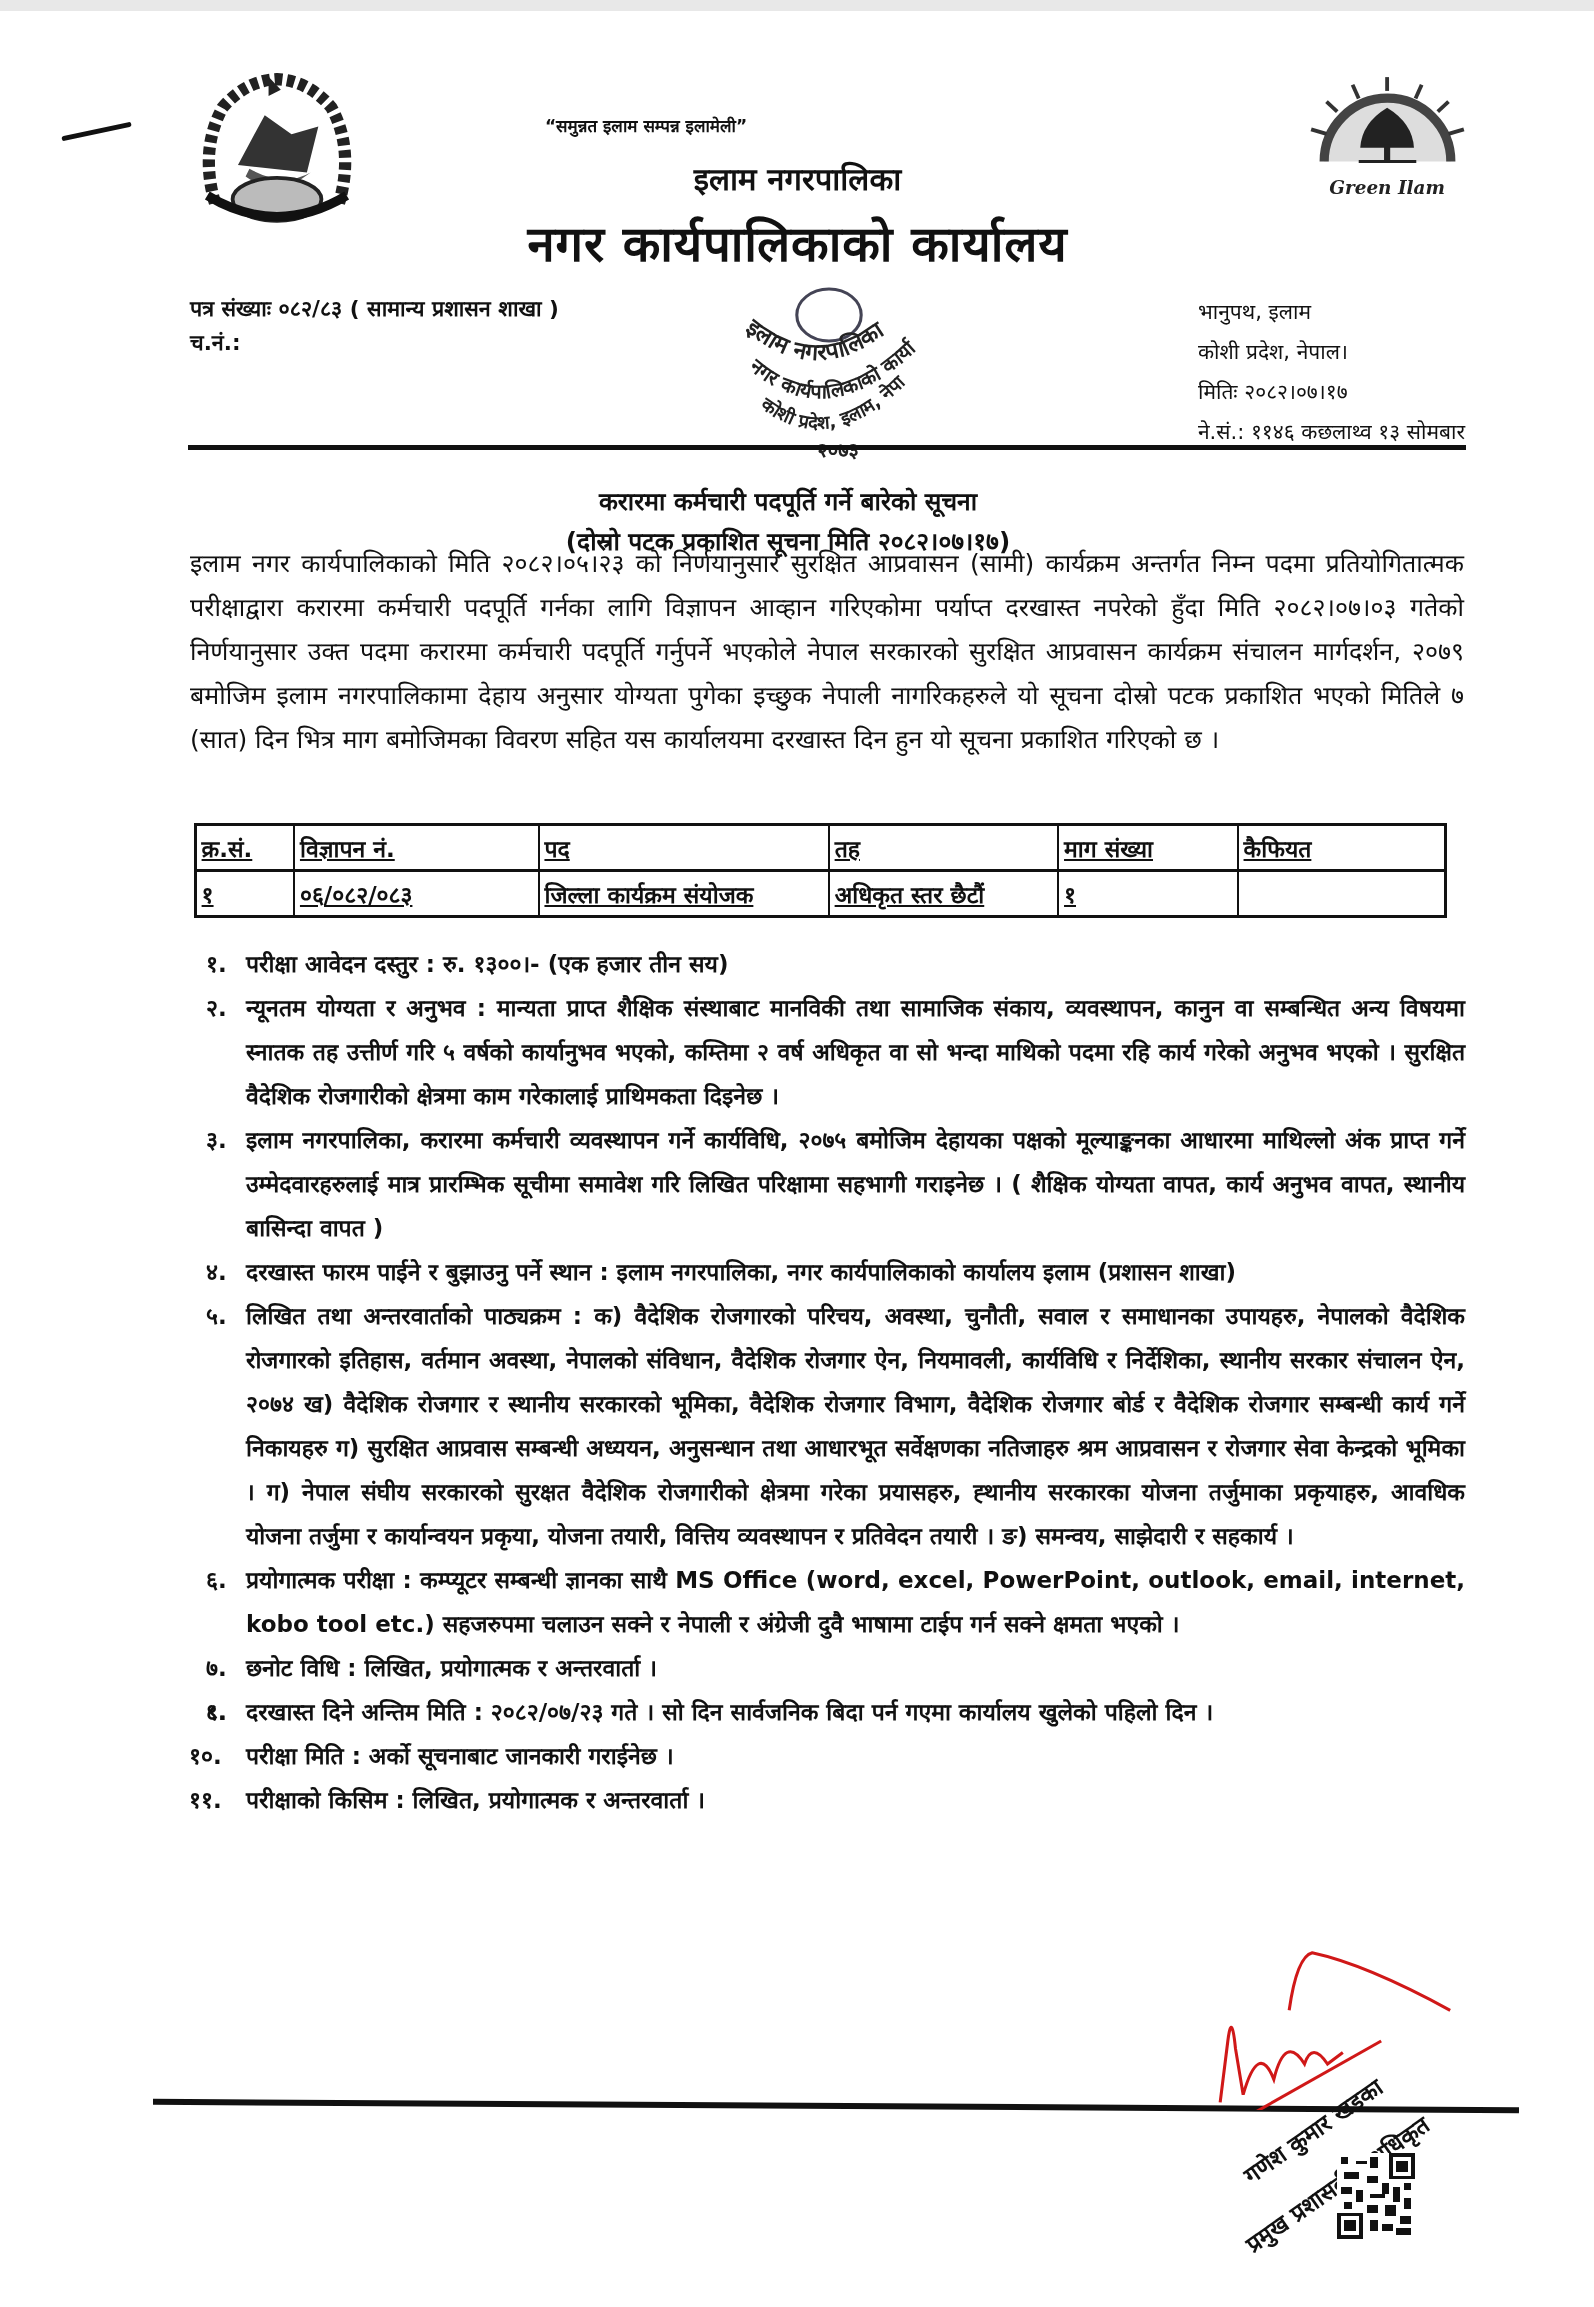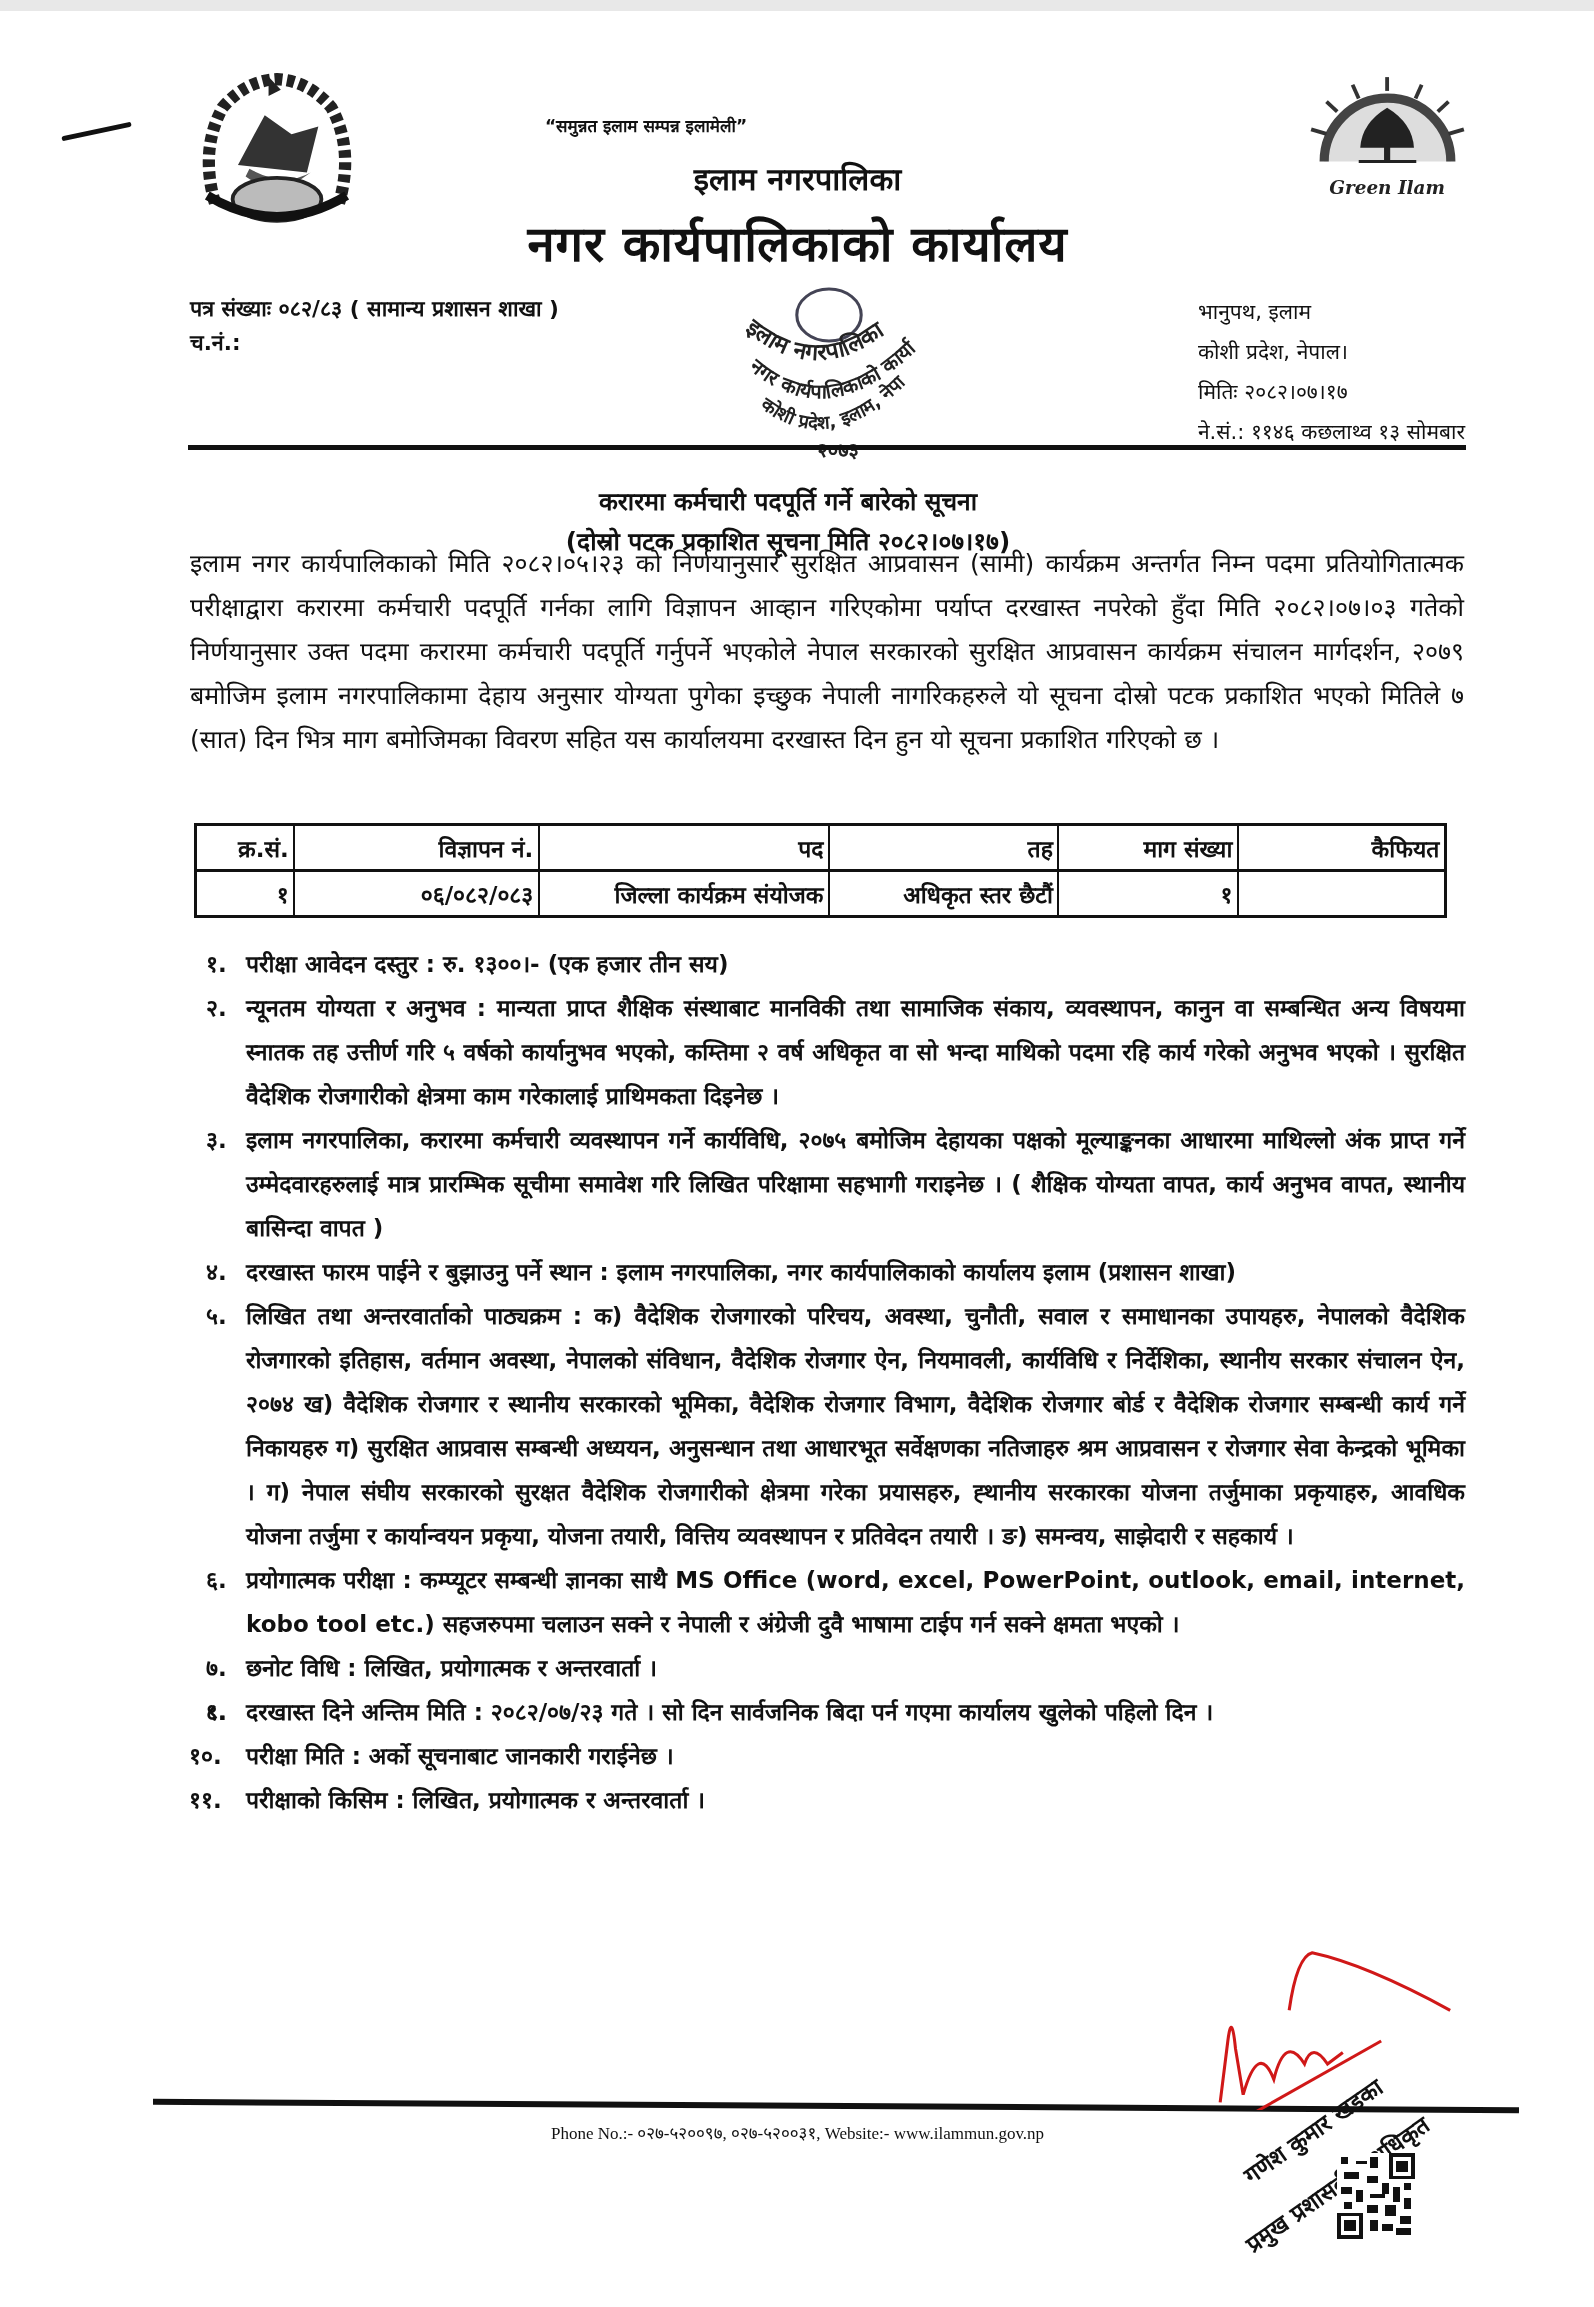--- a/index.html
+++ b/index.html
@@ -22,21 +22,21 @@
 
   .stamp { left: 714px; top: 284px; width: 230px; height: 177px; }
 
   .rule-top { left: 188px; top: 445px; width: 1278px; height: 5.4px; background: #111; }
 
   .subject { left: 0; width: 1576px; top: 482px; text-align: center; font-size: 24.6px; font-weight: bold; line-height: 40px; }
 
   .intro { left: 190px; top: 542px; width: 1274px; font-size: 25px; font-weight: normal; line-height: 44px; text-align: justify; text-align-last: left; }
 
   table.vacancy { position: absolute; left: 194px; top: 823px; width: 1253px; border-collapse: collapse; font-size: 23px; font-weight: bold; }
-  table.vacancy th, table.vacancy td { border: 2.3px solid #111; text-align: right; height: 43px; padding: 0 4.6px; }
+  table.vacancy th, table.vacancy td { border: 2.3px solid #111; text-align: left; height: 43px; padding: 0 4.6px; text-decoration: underline; }
   table.vacancy tr.head th { border-bottom-width: 3.8px; }
   table.vacancy { border: 3.1px solid #111; }
 
   .items { left: 206px; top: 942px; width: 1259px; font-size: 23px; font-weight: bold; line-height: 44px; }
   .item { position: relative; padding-left: 40px; text-align: justify; text-align-last: left; }
   .item .num { position: absolute; left: 0; top: 0; }
   .item.wide .num { left: -17px; }
 
   .rule-bottom { left: 153px; top: 2103px; width: 1366px; height: 6.1px; background: #111; transform: rotate(0.35deg); }
 
@@ -162,21 +162,20 @@
   <div class="item"><span class="num">७.</span><span>छनोट विधि : लिखित, प्रयोगात्मक र अन्तरवार्ता ।</span></div>
   <div class="item"><span class="num">८.</span></div>
   <div class="item"><span class="num">९.</span><span>दरखास्त दिने अन्तिम मिति : २०८२/०७/२३ गते । सो दिन सार्वजनिक बिदा पर्न गएमा कार्यालय खुलेको पहिलो दिन ।</span></div>
   <div class="item wide"><span class="num">१०.</span><span>परीक्षा मिति : अर्को सूचनाबाट जानकारी गराईनेछ ।</span></div>
   <div class="item wide"><span class="num">११.</span><span>परीक्षाको किसिम : लिखित, प्रयोगात्मक र अन्तरवार्ता ।</span></div>
 </div>
 
 <div class="abs rule-bottom"></div>
 
 <div class="abs contact">
-  <div>Phone No.:- ०२७-५२००९७, ०२७-५२००३१, Website:- www.ilammun.gov.np</div>
 </div>
 
 <div class="abs signature">
   <svg viewBox="0 0 340 210" width="261" height="161">
     <path d="M30 200 L40 120 Q45 80 50 130 L60 190 Q80 120 100 170 Q115 110 140 150 Q150 120 170 150 L190 135" fill="none" stroke="#d01818" stroke-width="4"></path>
     <path d="M120 80 Q130 10 150 5 Q220 20 330 80" fill="none" stroke="#d01818" stroke-width="4"></path>
     <path d="M10 250 L240 120" fill="none" stroke="#d01818" stroke-width="4"></path>
   </svg>
 </div>
 <div class="abs signer-name">गणेश कुमार खड्का</div>

